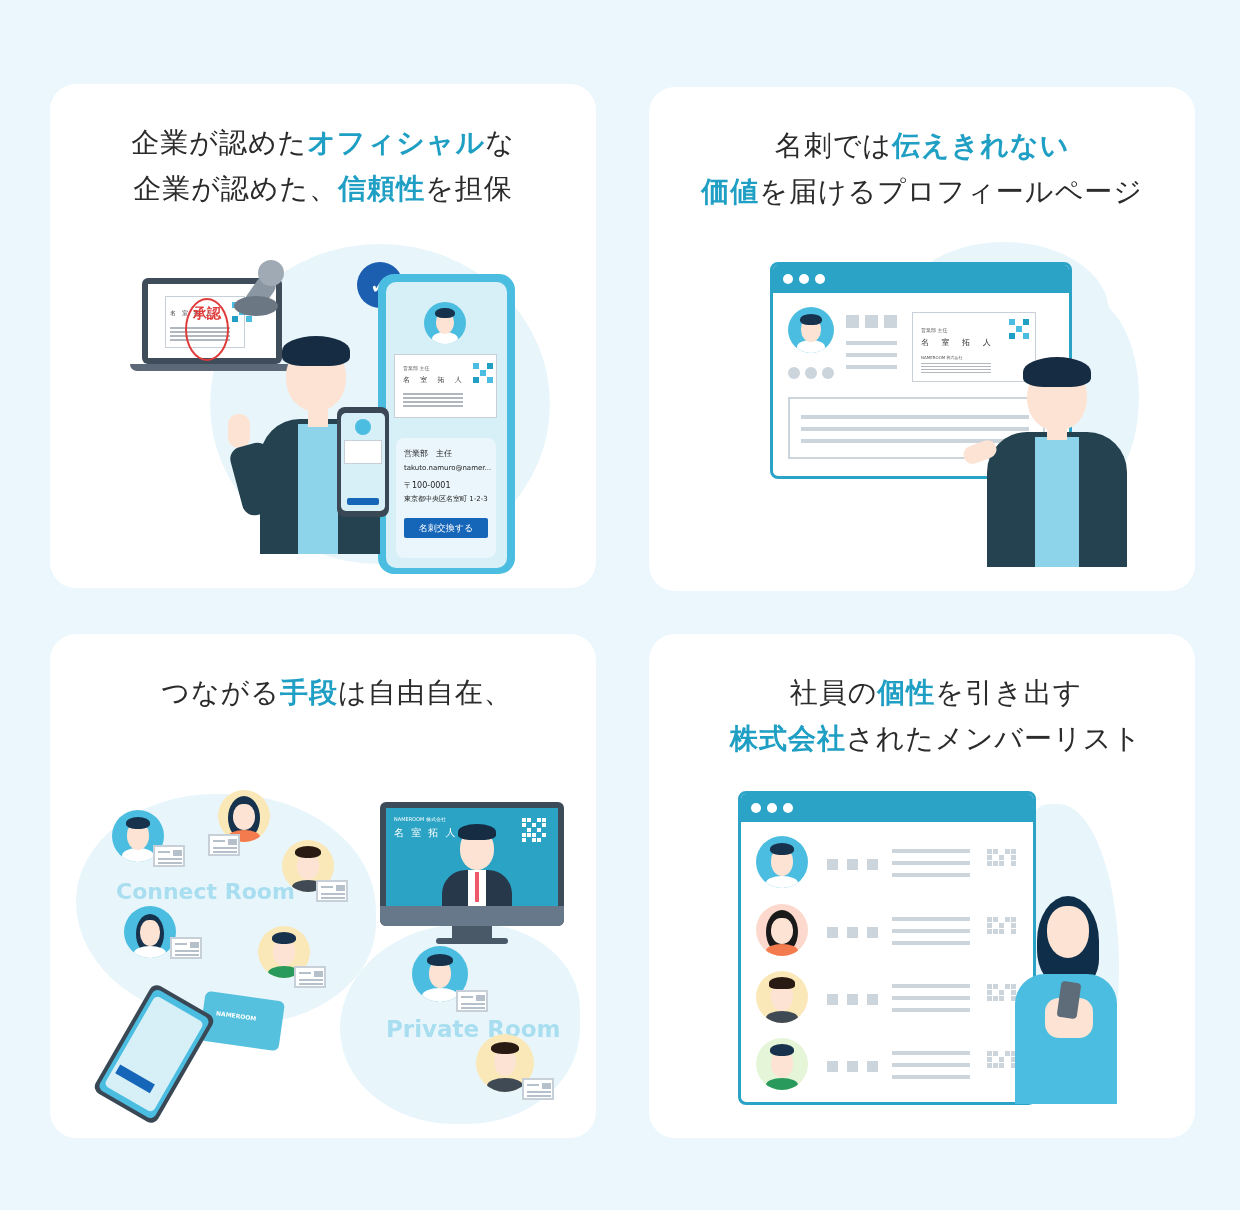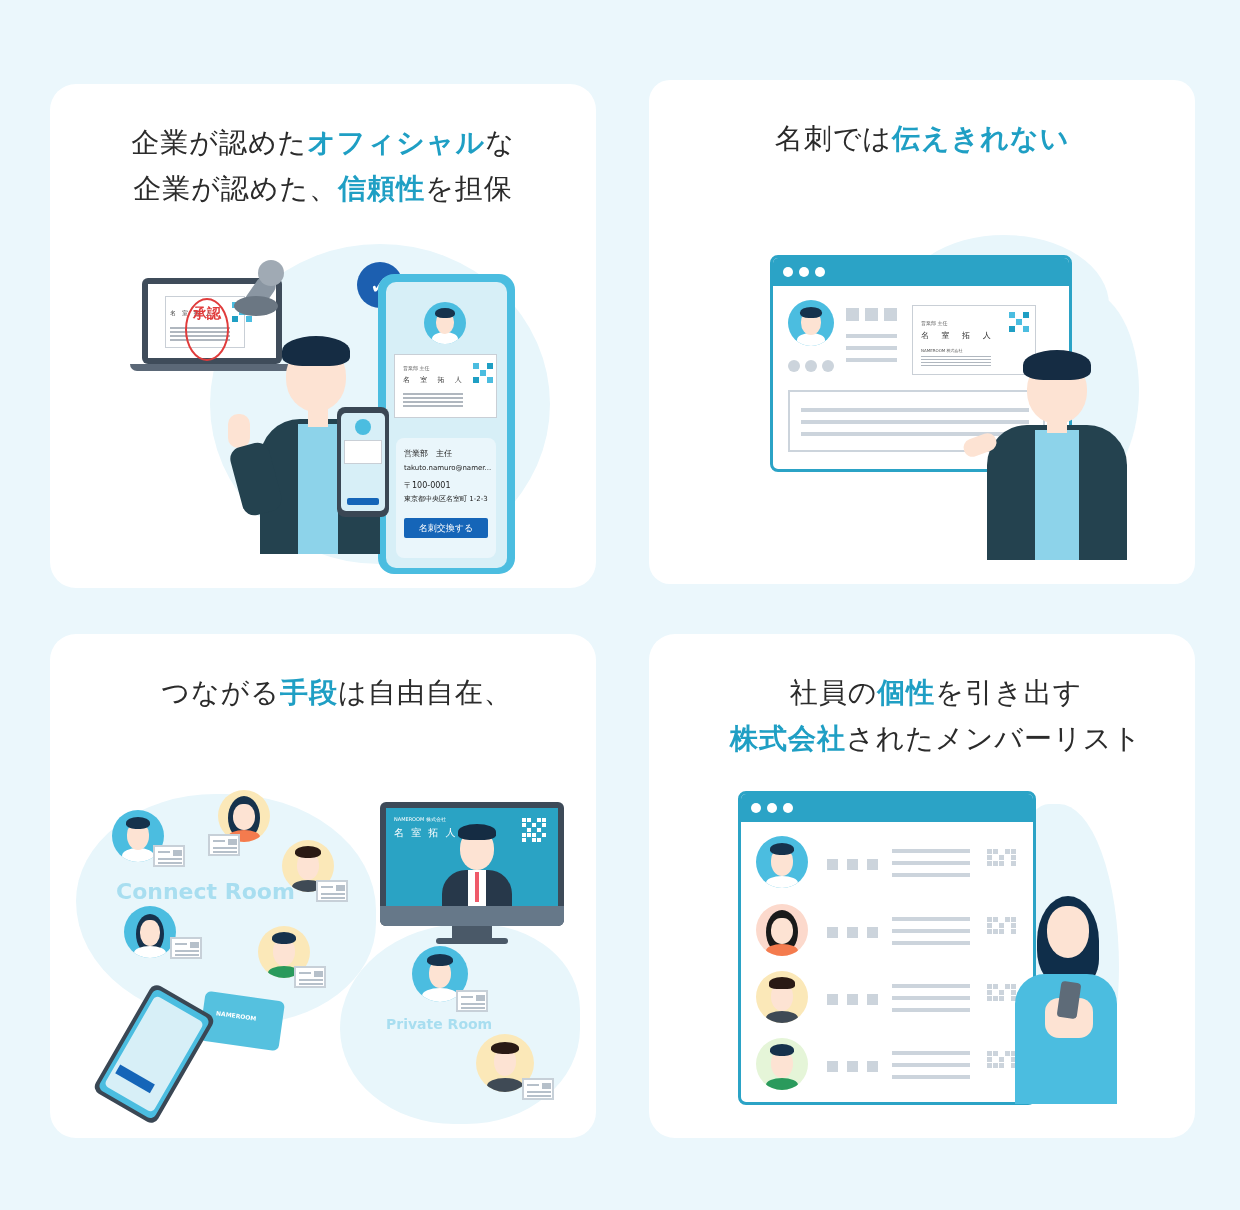--- a/index.html
+++ b/index.html
@@ -4,21 +4,21 @@
 <style>
   * { box-sizing: border-box; margin: 0; padding: 0; }
   html, body { width: 1240px; height: 1210px; background: #ebf7fc; overflow: hidden; }
   body { font-family: "DejaVu Sans", "Liberation Sans", sans-serif; color: #2b2b2b; position: relative; }
 
   .card {
     position: absolute; background: #ffffff; border-radius: 26px;
     width: 546px; height: 504px; overflow: hidden;
   }
   #card-1 { left: 50px; top: 84px; }
-  #card-2 { left: 649px; top: 80px; border-radius: 21px; }
+  #card-2 { left: 649px; top: 87px; }
   #card-3 { left: 50px; top: 634px; }
   #card-4 { left: 649px; top: 634px; }
 
   .title {
     position: absolute; left: 0; right: 0; top: 36px; text-align: center;
     font-size: 28px; line-height: 46px; font-weight: 500; letter-spacing: 1px; color: #2b2b2b;
   }
   #card-3 .title, #card-4 .title { top: 36px; margin-left: 28px; }
   .title .hl { color: #1f9fc4; font-weight: 700; }
 
@@ -214,20 +214,23 @@
     <div class="avatar" style="left:305px; top:335px; width:16px; height:16px; background:#4bbde0;"></div>
     <div class="biz-card" style="left:294px; top:356px; width:38px; height:24px;"></div>
     <div class="exchange-btn" style="left:297px; top:414px; width:32px; height:7px; line-height:7px; font-size:3px;"></div>
   </div>
 </div>
 
 <div class="card" id="card-2">
   <div class="title">
     <div>
       <span>名刺では</span><span class="hl">伝えきれない</span>
+    </div>
+    <div>
+      <span class="hl">価値</span><span>を届けるプロフィールページ</span>
     </div>
   </div>
 
   <div class="illus">
     <div class="blob" style="left:250px; top:155px; width:210px; height:140px;"></div>
     <div class="blob" style="left:380px; top:210px; width:110px; height:200px;"></div>
 
     <div class="browser" style="left:121px; top:175px; width:302px; height:217px;">
       <div class="browser-bar" style="height:28px;"></div>
       <div class="dot" style="left:10px; top:9px;"></div>
@@ -295,21 +298,21 @@
     <div>
       <span>つながる</span><span class="hl">手段</span><span>は自由自在、</span>
     </div>
   </div>
 
   <div class="illus">
     <div class="blob" style="left:26px; top:160px; width:300px; height:230px; border-radius:48% 52% 45% 55%;"></div>
     <div class="blob" style="left:290px; top:290px; width:240px; height:200px; border-radius:55% 45% 50% 50%;"></div>
 
     <div class="room-label" style="left:66px; top:245px; font-size:22px;">Connect Room</div>
-    <div class="room-label" style="left:336px; top:382px; font-size:14px;">Private Room</div>
+    <div class="room-label" style="left:336px; top:382px; font-size:23px;">Private Room</div>
 
     <div class="avatar" style="left:62px; top:176px; width:52px; height:52px; background:#4bbde0;">
       <div class="body" style="left:10px; top:38px; width:32px; height:16px; background:#fff;"></div>
       <div class="face" style="left:15px; top:12px; width:22px; height:28px;"></div>
       <div class="hair" style="left:14px; top:7px; width:24px; height:12px;"></div>
     </div>
     <div class="mini-card" style="left:103px; top:211px;">
         <i style="left:3px;top:4px;width:12px"></i>
         <b style="left:18px;top:3px"></b>
         <i style="left:3px;top:11px;width:24px"></i>

